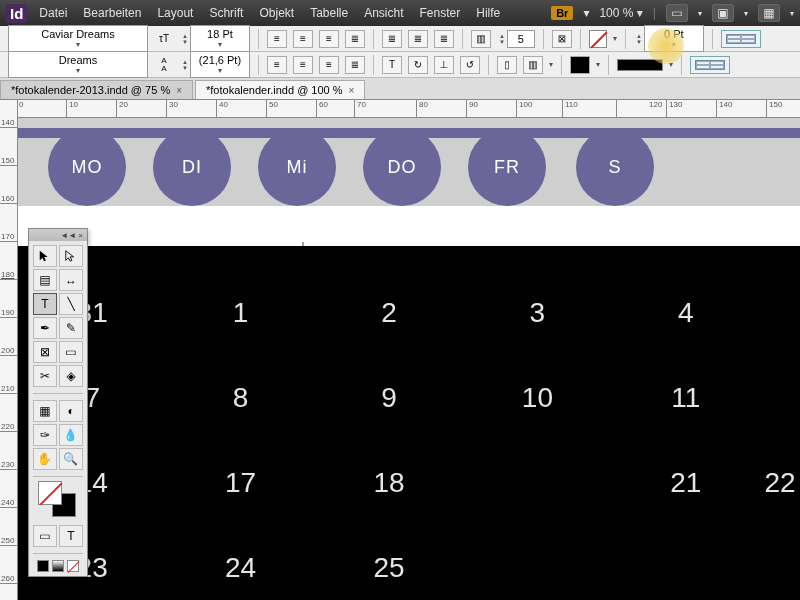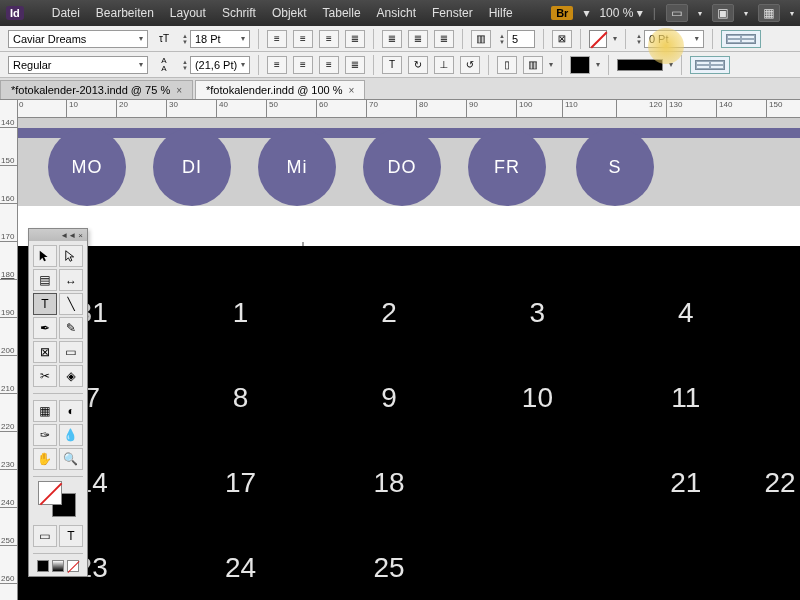--- a/index.html
+++ b/index.html
@@ -1,28 +1,28 @@
 <!DOCTYPE html>
 <html><head>
 <meta charset="utf-8">
 <style>
 * { margin: 0; padding: 0; box-sizing: border-box; font-family: Tahoma, Arial, sans-serif; }
 body { background: #e8e8e8; width: 800px; height: 600px; overflow: hidden; position: relative; }
 
 .menubar { background: linear-gradient(#4a4a4a, #2c2c2c); height: 26px; display: flex; align-items: center; padding: 0 6px; color: #e0e0e0; font-size: 12px; }
-.id-logo { background: #4a2b5f; color: #fff; padding: 1px 4px; border-radius: 3px; font-weight: bold; margin-right: 28px; font-size: 11px; }
+.id-logo { background: #4a2b5f; color: #fff; padding: 1px 4px; border-radius: 3px; font-weight: bold; margin-right: 12px; font-size: 15px; }
 .menubar .menu-item { margin-right: 16px; cursor: default; }
 .menubar .right { margin-left: auto; display: flex; align-items: center; gap: 10px; }
 .br-badge { background: #c88a12; color: #000; padding: 1px 5px; border-radius: 2px; font-size: 11px; font-weight: bold; }
 .zoom-display { color: #e0e0e0; }
 .menubar .icon-btn { width: 22px; height: 18px; background: #555; border: 1px solid #666; border-radius: 2px; display: flex; align-items: center; justify-content: center; }
 
 .control-row { background: #efefef; border-bottom: 1px solid #bbb; padding: 4px 8px; display: flex; align-items: center; gap: 6px; font-size: 11px; height: 26px; }
 .control-row + .control-row { border-top: none; }
-.dropdown { background: #fff; border: 1px solid #9a9a9a; padding: 2px 4px; display: flex; align-items: center; justify-content: space-between; min-width: 60px; }
+.dropdown { background: #fff; border: 1px solid #9a9a9a; padding: 2px 4px; display: flex; align-items: center; justify-content: space-between; min-width: 60px; flex-direction: column; }
 .dropdown.wide { width: 140px; }
 .dropdown.med { width: 60px; }
 .caret { font-size: 8px; color: #555; }
 .mini-icon { width: 20px; height: 18px; border: 1px solid #aaa; background: #f5f5f5; display: flex; align-items: center; justify-content: center; font-size: 10px; }
 .mini-icon.nb { border: none; background: transparent; }
 .sep { width: 1px; height: 20px; background: #bbb; margin: 0 2px; }
 .spinner-group { display: flex; align-items: center; }
 .spinner-group .arrows { display: flex; flex-direction: column; font-size: 6px; line-height: 6px; color: #555; padding: 0 2px; }
 .highlight-circle { position: absolute; width: 36px; height: 36px; border-radius: 50%; background: radial-gradient(#f0d060, rgba(240,208,96,0.3)); top: 28px; left: 648px; pointer-events: none; }
 .swatch-strip { width: 46px; height: 12px; background: #000; border: 1px solid #888; }
@@ -151,21 +151,21 @@
         <div></div>
         <div></div>
         <div></div>
         <div></div>
       </div>
     </div>
 </div>
 
 <div class="control-row">
   <div class="dropdown wide">
-      <span>Regular</span>
+      <span>Dreams</span>
       <span class="caret">▾</span>
     </div>
   <div class="mini-icon nb">
       <span style="font-size:8px;line-height:8px">A<br>A</span>
     </div>
   <div class="spinner-group">
       <span class="arrows">
         <span>▲</span>
         <span>▼</span>
       </span>
@@ -221,21 +221,21 @@
 <div class="workspace">
   <div class="ruler-corner"></div>
   <div class="ruler-h" id="ruler-h">
       <div class="tick" style="left: -2px;">0</div>
       <div class="tick" style="left: 48px;">10</div>
       <div class="tick" style="left: 98px;">20</div>
       <div class="tick" style="left: 148px;">30</div>
       <div class="tick" style="left: 198px;">40</div>
       <div class="tick" style="left: 248px;">50</div>
       <div class="tick" style="left: 298px;">60</div>
-      <div class="tick" style="left: 348px;">70</div>
+      <div class="tick" style="left: 336px;">70</div>
       <div class="tick" style="left: 398px;">80</div>
       <div class="tick" style="left: 448px;">90</div>
       <div class="tick" style="left: 498px;">100</div>
       <div class="tick" style="left: 544px;">110</div>
       <div class="tick" style="left: 598px; padding-left: 32px;">120</div>
       <div class="tick" style="left: 648px;">130</div>
       <div class="tick" style="left: 698px;">140</div>
       <div class="tick" style="left: 748px;">150</div>
     </div>
   <div class="ruler-v" id="ruler-v">

